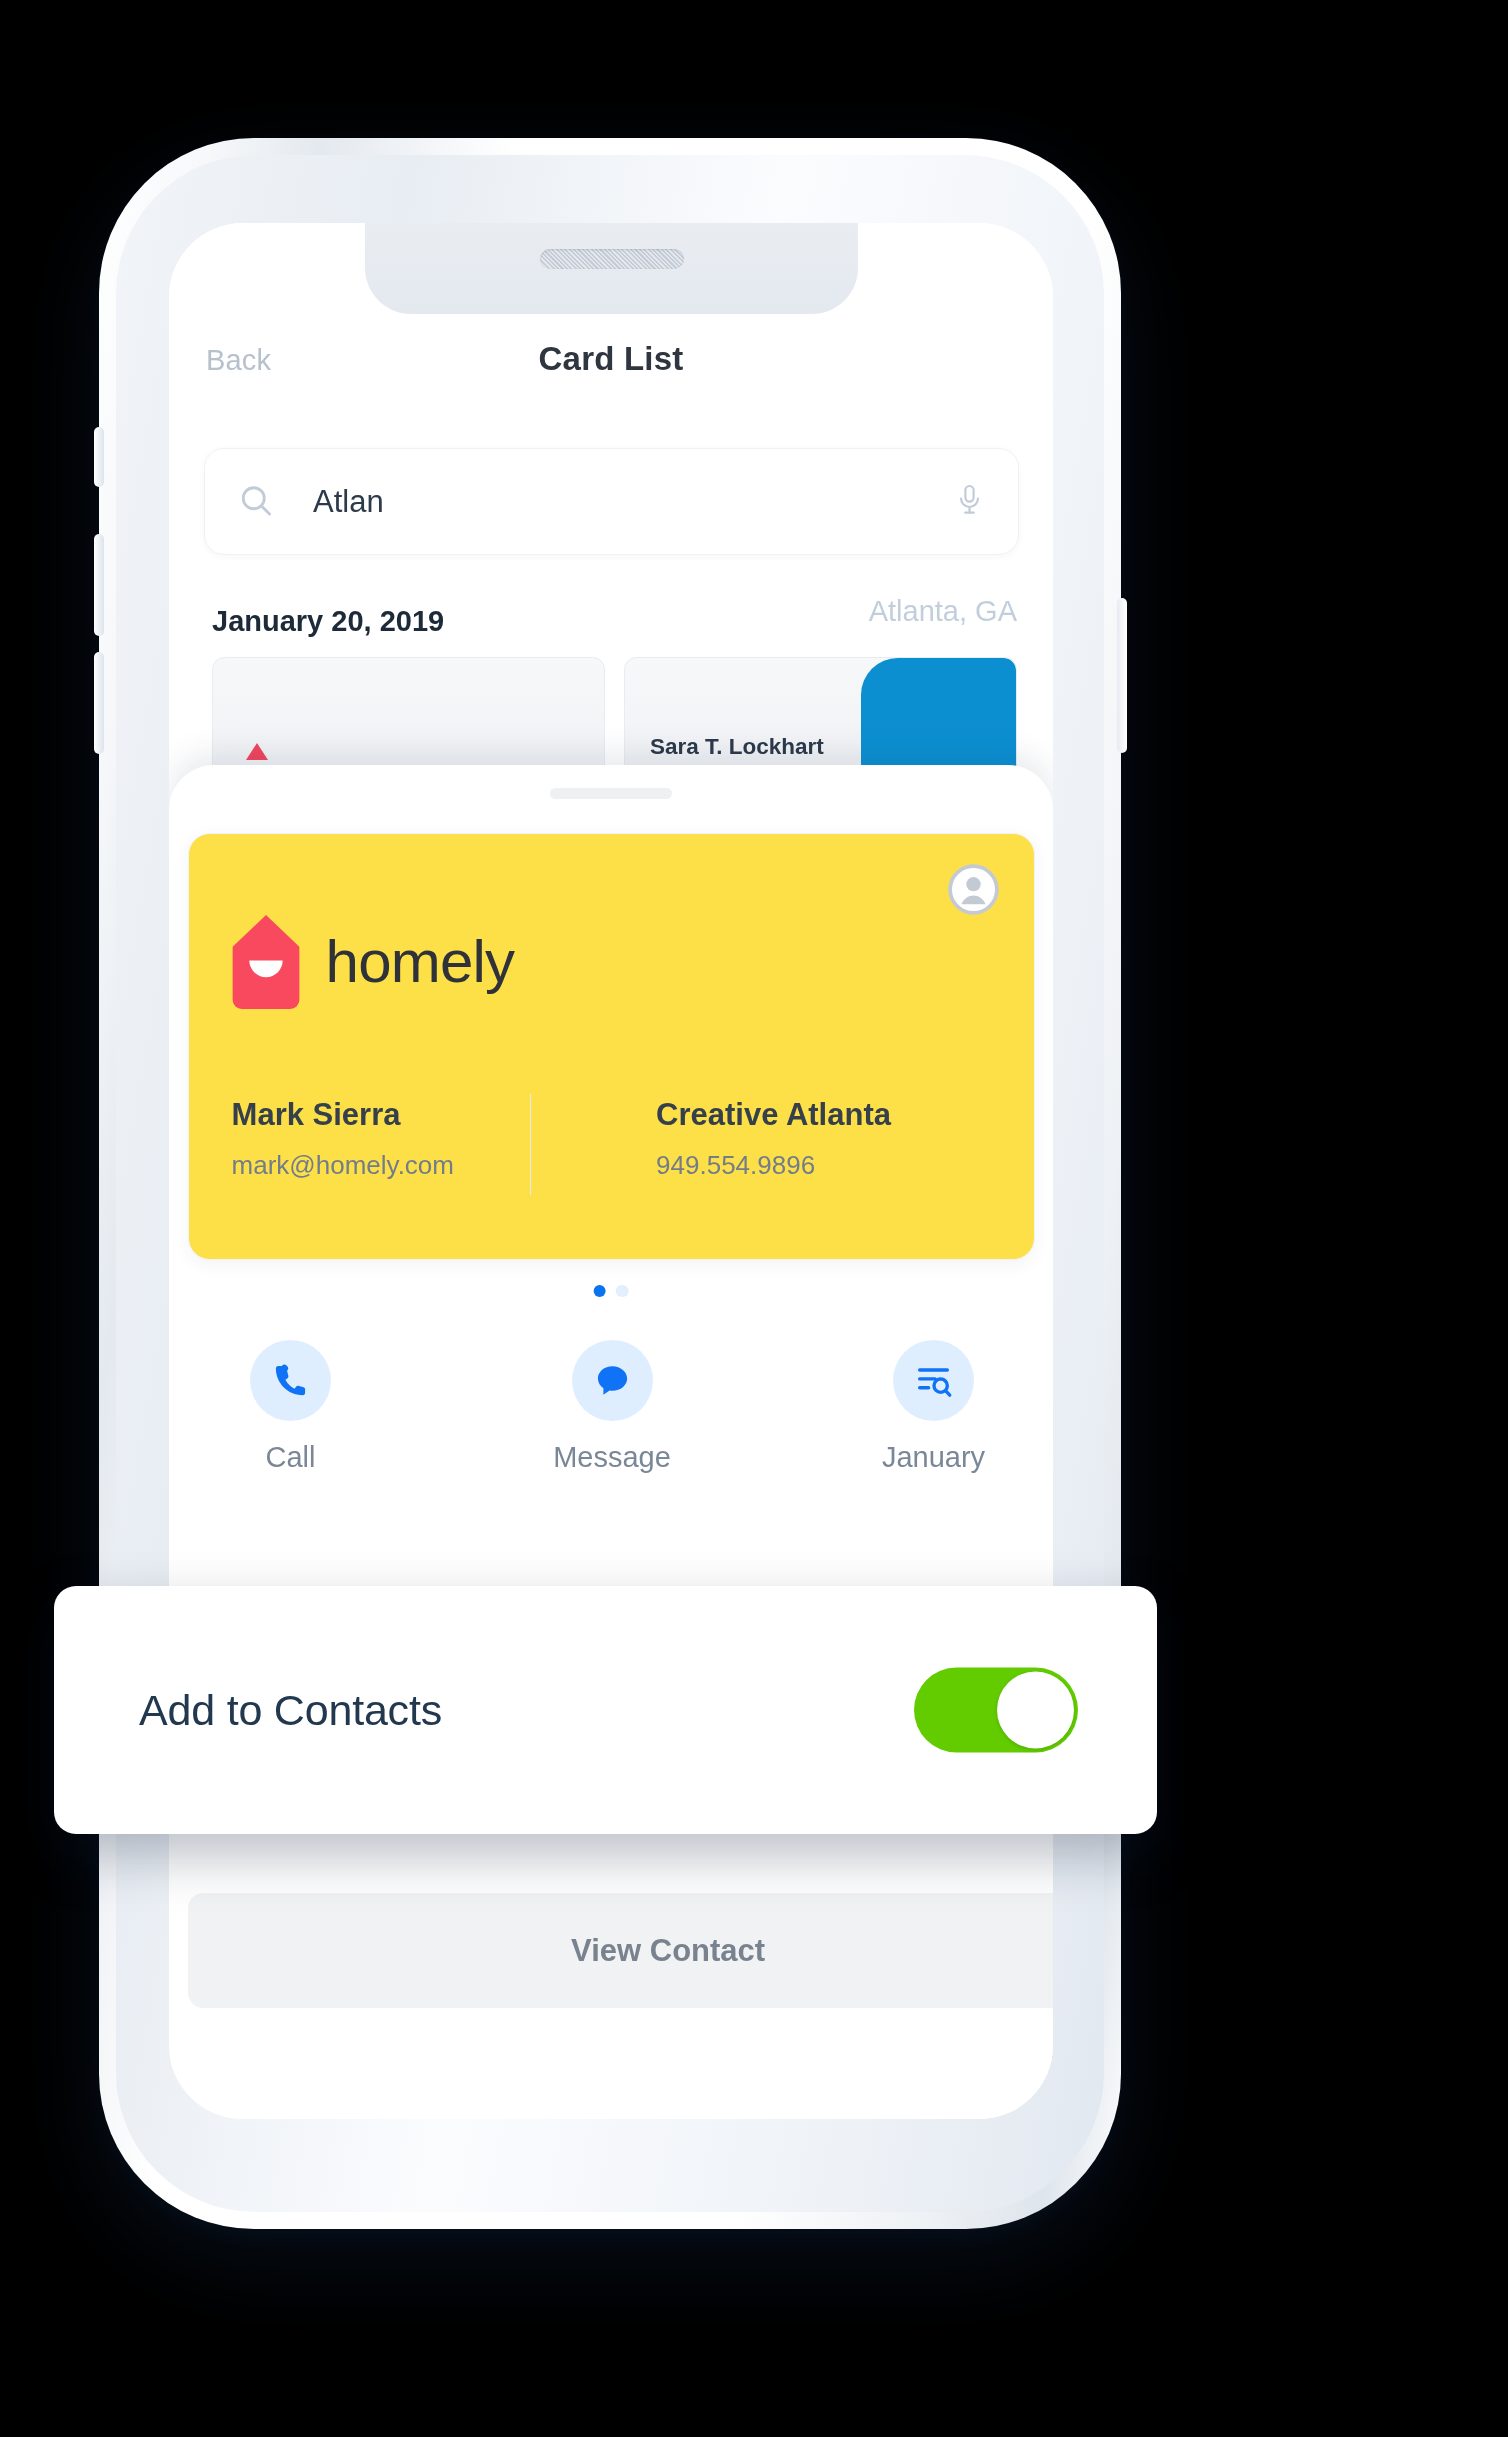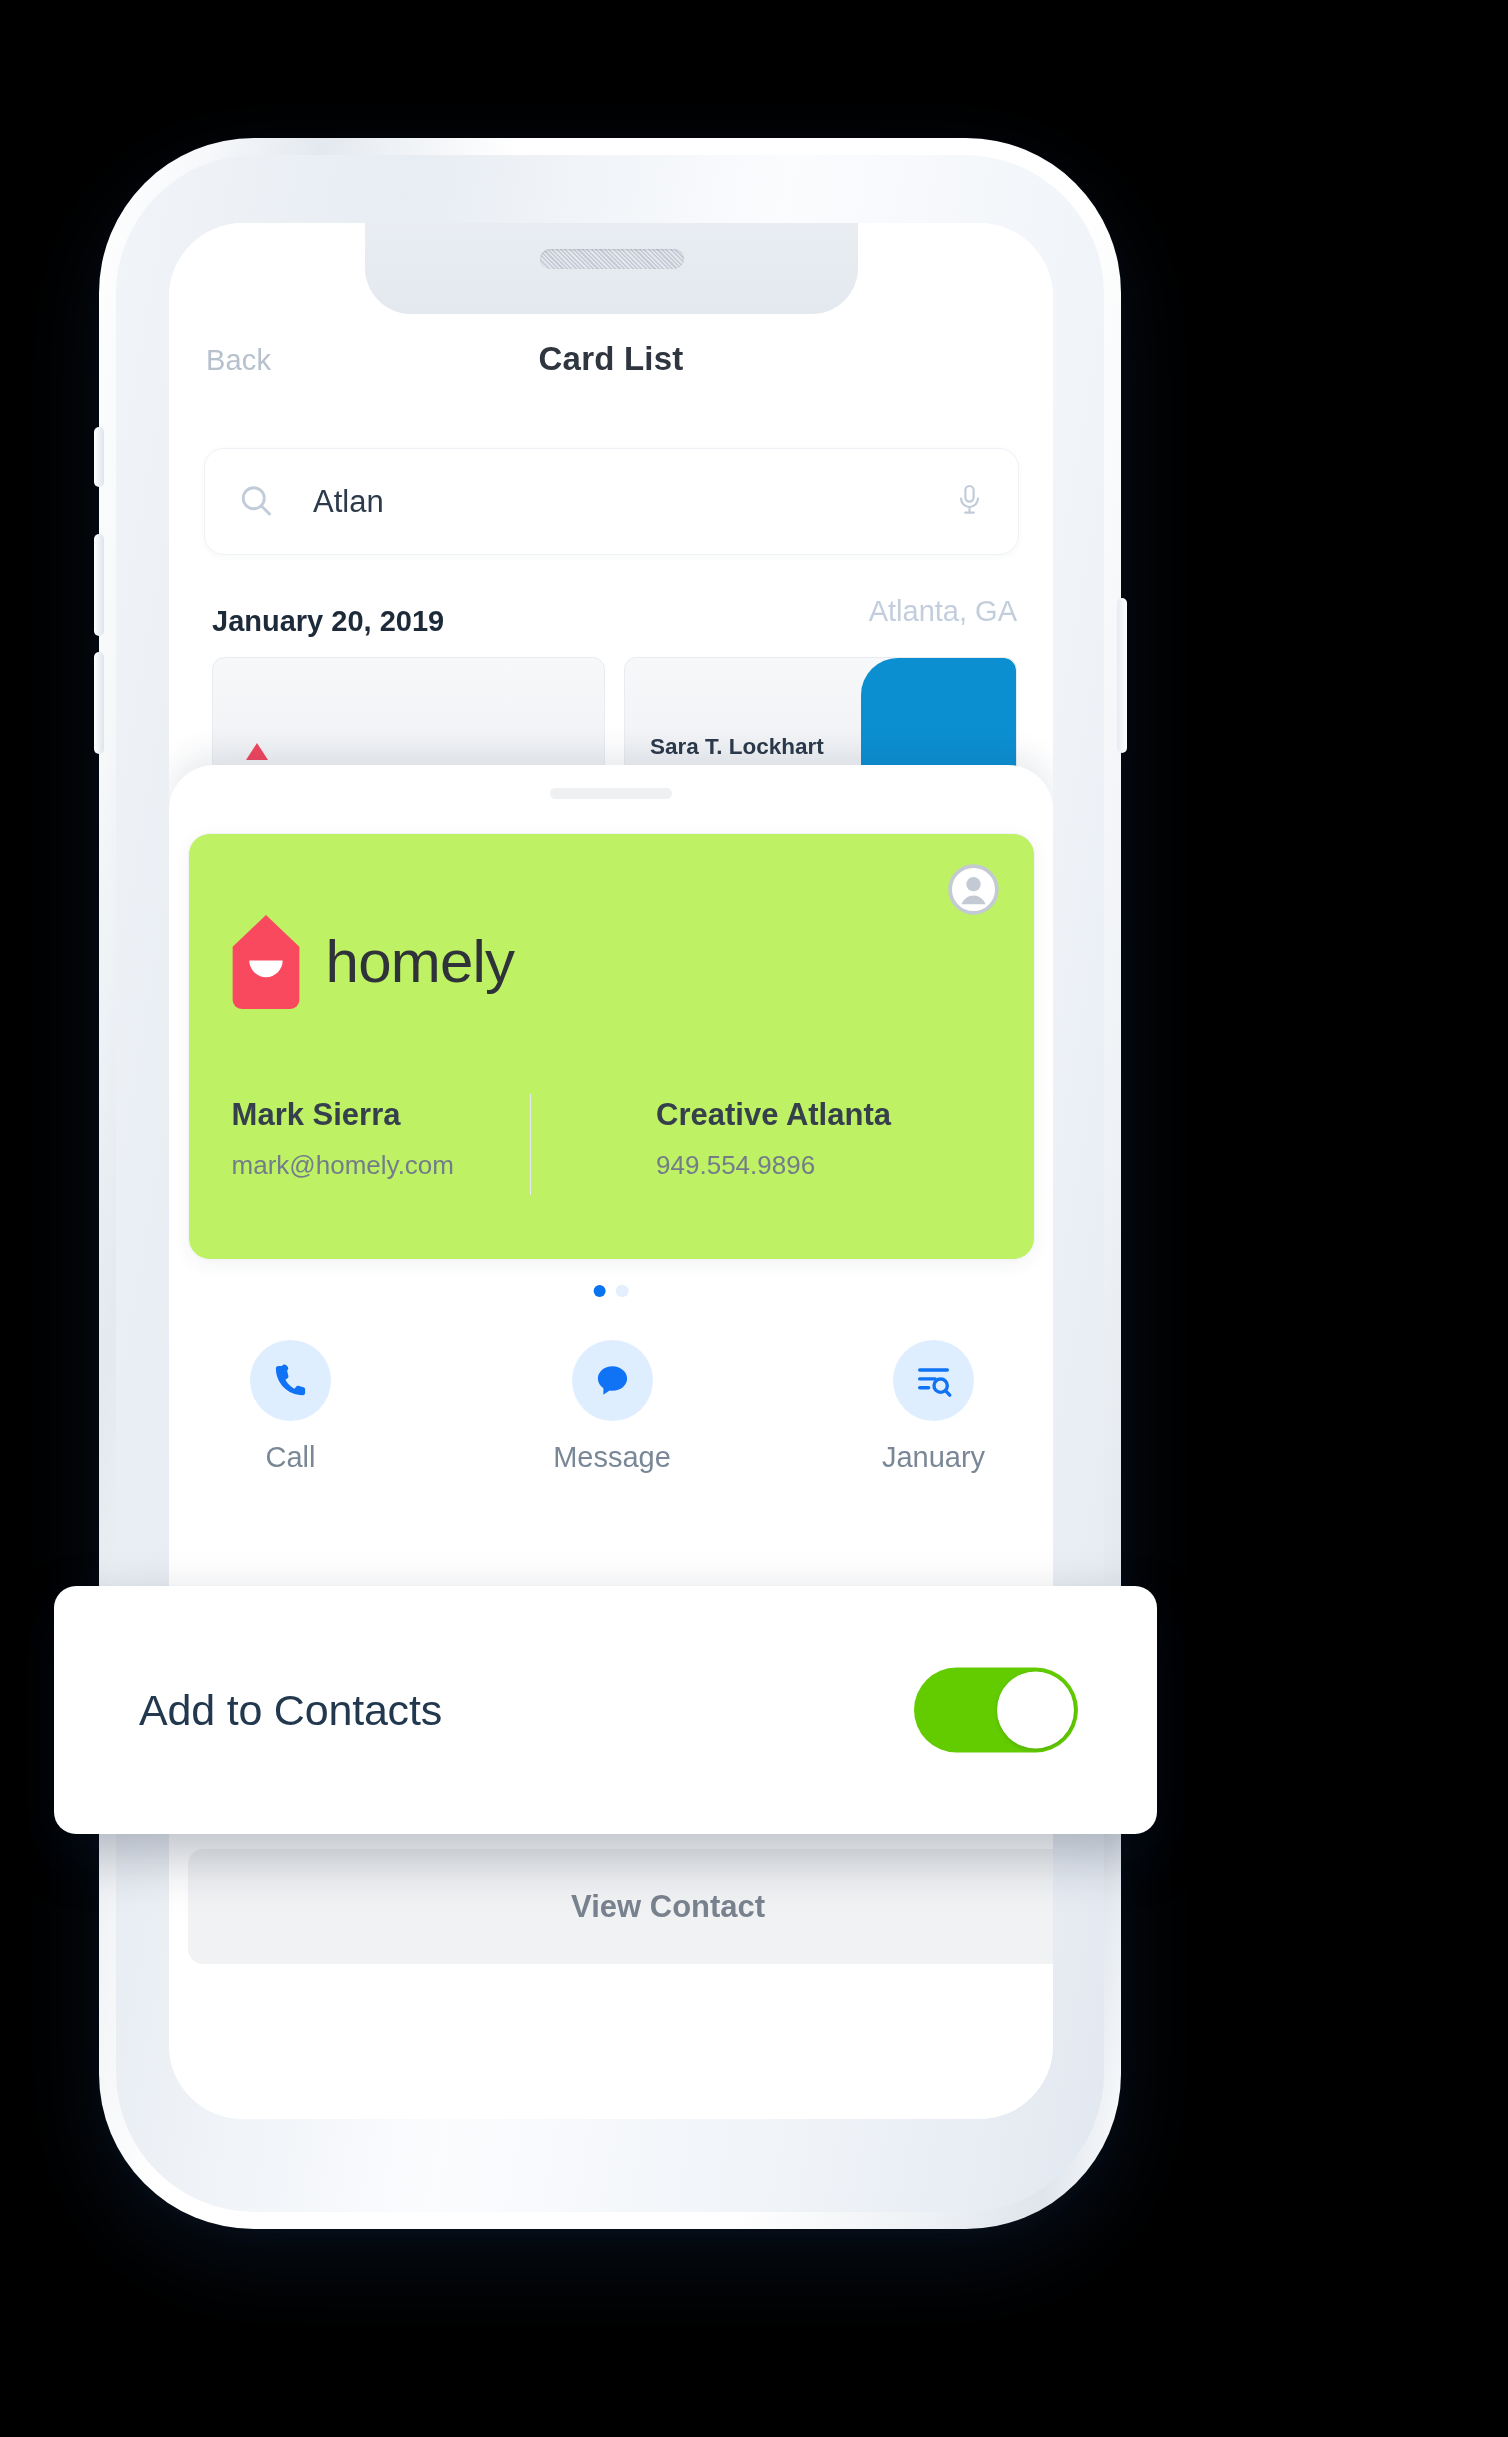--- a/index.html
+++ b/index.html
@@ -297,21 +297,21 @@
     background: #eef0f2;
   }
 
   
   .biz-card {
     position: absolute;
     left: 18.6px;
     top: 68px;
     width: 847px;
     height: 427px;
-    background: #bef264;
+    background: #fde047;
     border: 1.5px solid #f1f3f6;
     border-radius: 22px;
     box-shadow: 0 4.6px 18.6px rgba(35,55,85,0.055);
   }
   .avatar-badge {
     position: absolute;
     right: 34px;
     top: 29px;
     width: 53px;
     height: 53px;
@@ -423,21 +423,21 @@
     font-family: "Liberation Sans", sans-serif;
   }
   .btn-card-detail-label {
     font-size: 31px;
     font-weight: bold;
     color: #1073f5;
   }
   .btn-view-contact {
     position: absolute;
     left: 18.6px;
-    top: 1084px;
+    top: 1128px;
     width: 961px;
     height: 115px;
     border-radius: 15.5px;
     background: #f1f2f4;
     display: flex;
     align-items: center;
     justify-content: center;
     border: none;
     font-family: "Liberation Sans", sans-serif;
     text-align: center;

